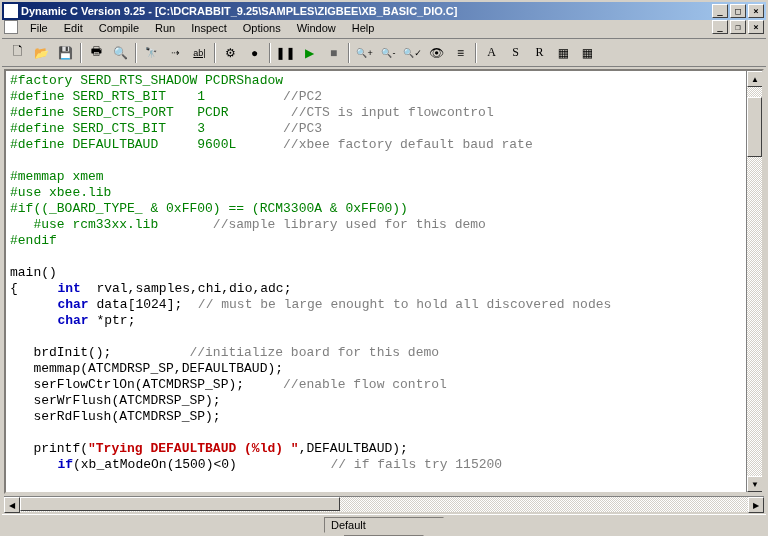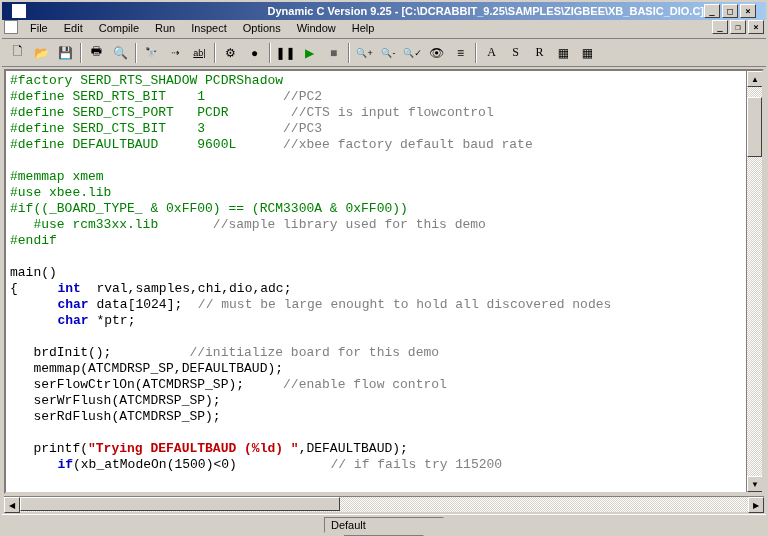--- a/index.html
+++ b/index.html
@@ -1,18 +1,18 @@
 <!DOCTYPE html>
 <html><head>
 <meta charset="utf-8">
 <style>
 * { margin: 0; padding: 0; box-sizing: border-box; }
 body { font-family: "MS Sans Serif", Tahoma, sans-serif; font-size: 11px; background: #d4d0c8; width: 768px; height: 536px; overflow: hidden; }
 .window { width: 100%; height: 100%; display: flex; flex-direction: column; border: 2px solid #d4d0c8; }
-.titlebar { background: linear-gradient(to right, #0a246a, #a6caf0); height: 18px; display: flex; align-items: center; padding: 0 10px; color: white; font-weight: bold; font-size: 11px; text-align: right; }
+.titlebar { background: linear-gradient(to right, #0a246a, #a6caf0); height: 18px; display: flex; align-items: center; padding: 0 2px; color: white; font-weight: bold; font-size: 11px; }
 .titlebar .icon { width: 14px; height: 14px; background: #fff; margin-right: 3px; display: inline-block; }
 .titlebar .title { flex: 1; }
 .win-btns { display: flex; gap: 2px; }
 .win-btn { width: 16px; height: 14px; background: #d4d0c8; border: 1px solid; border-color: #fff #404040 #404040 #fff; display: flex; align-items: center; justify-content: center; font-size: 9px; font-family: "Marlett", monospace; color: black; font-weight: bold; cursor: pointer; }
 .menubar { background: #d4d0c8; height: 19px; display: flex; align-items: flex-start; padding: 0 2px; border-bottom: 1px solid #808080; }
 .menubar .mdi-icon { width: 14px; height: 14px; margin-right: 4px; background: #fff; border: 1px solid #808080; }
 .menu-item { padding: 2px 8px; cursor: pointer; }
 .mdi-btns { margin-left: auto; display: flex; gap: 2px; }
 .toolbar { background: #d4d0c8; height: 28px; display: flex; align-items: center; padding: 2px 4px; border-bottom: 1px solid #808080; gap: 1px; }
 .tb-btn { width: 23px; height: 22px; border: 1px solid #d4d0c8; display: flex; align-items: center; justify-content: center; cursor: pointer; font-size: 12px; }

